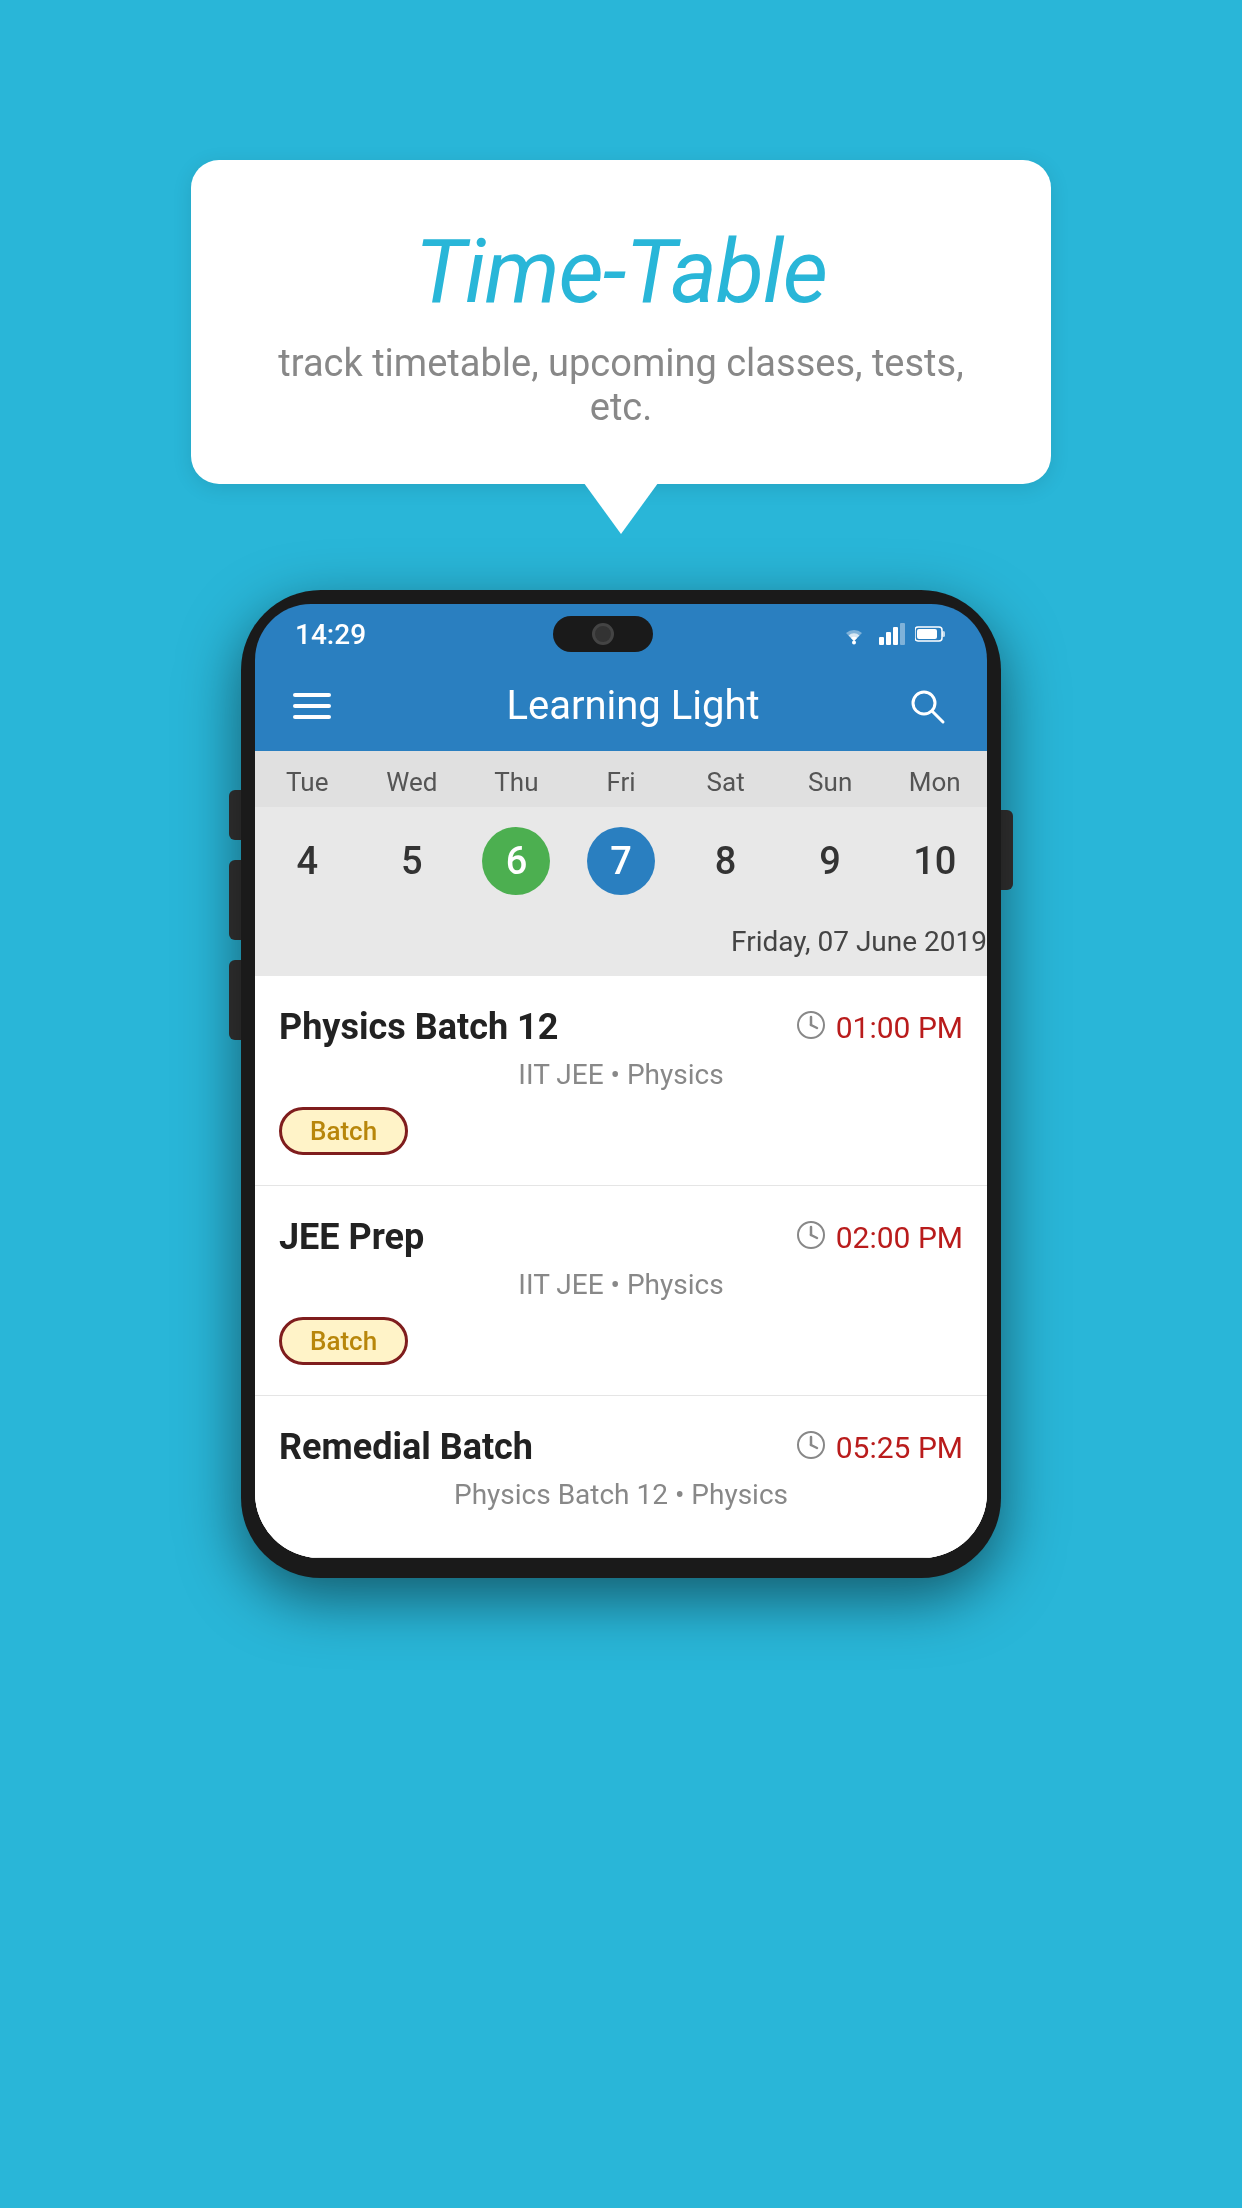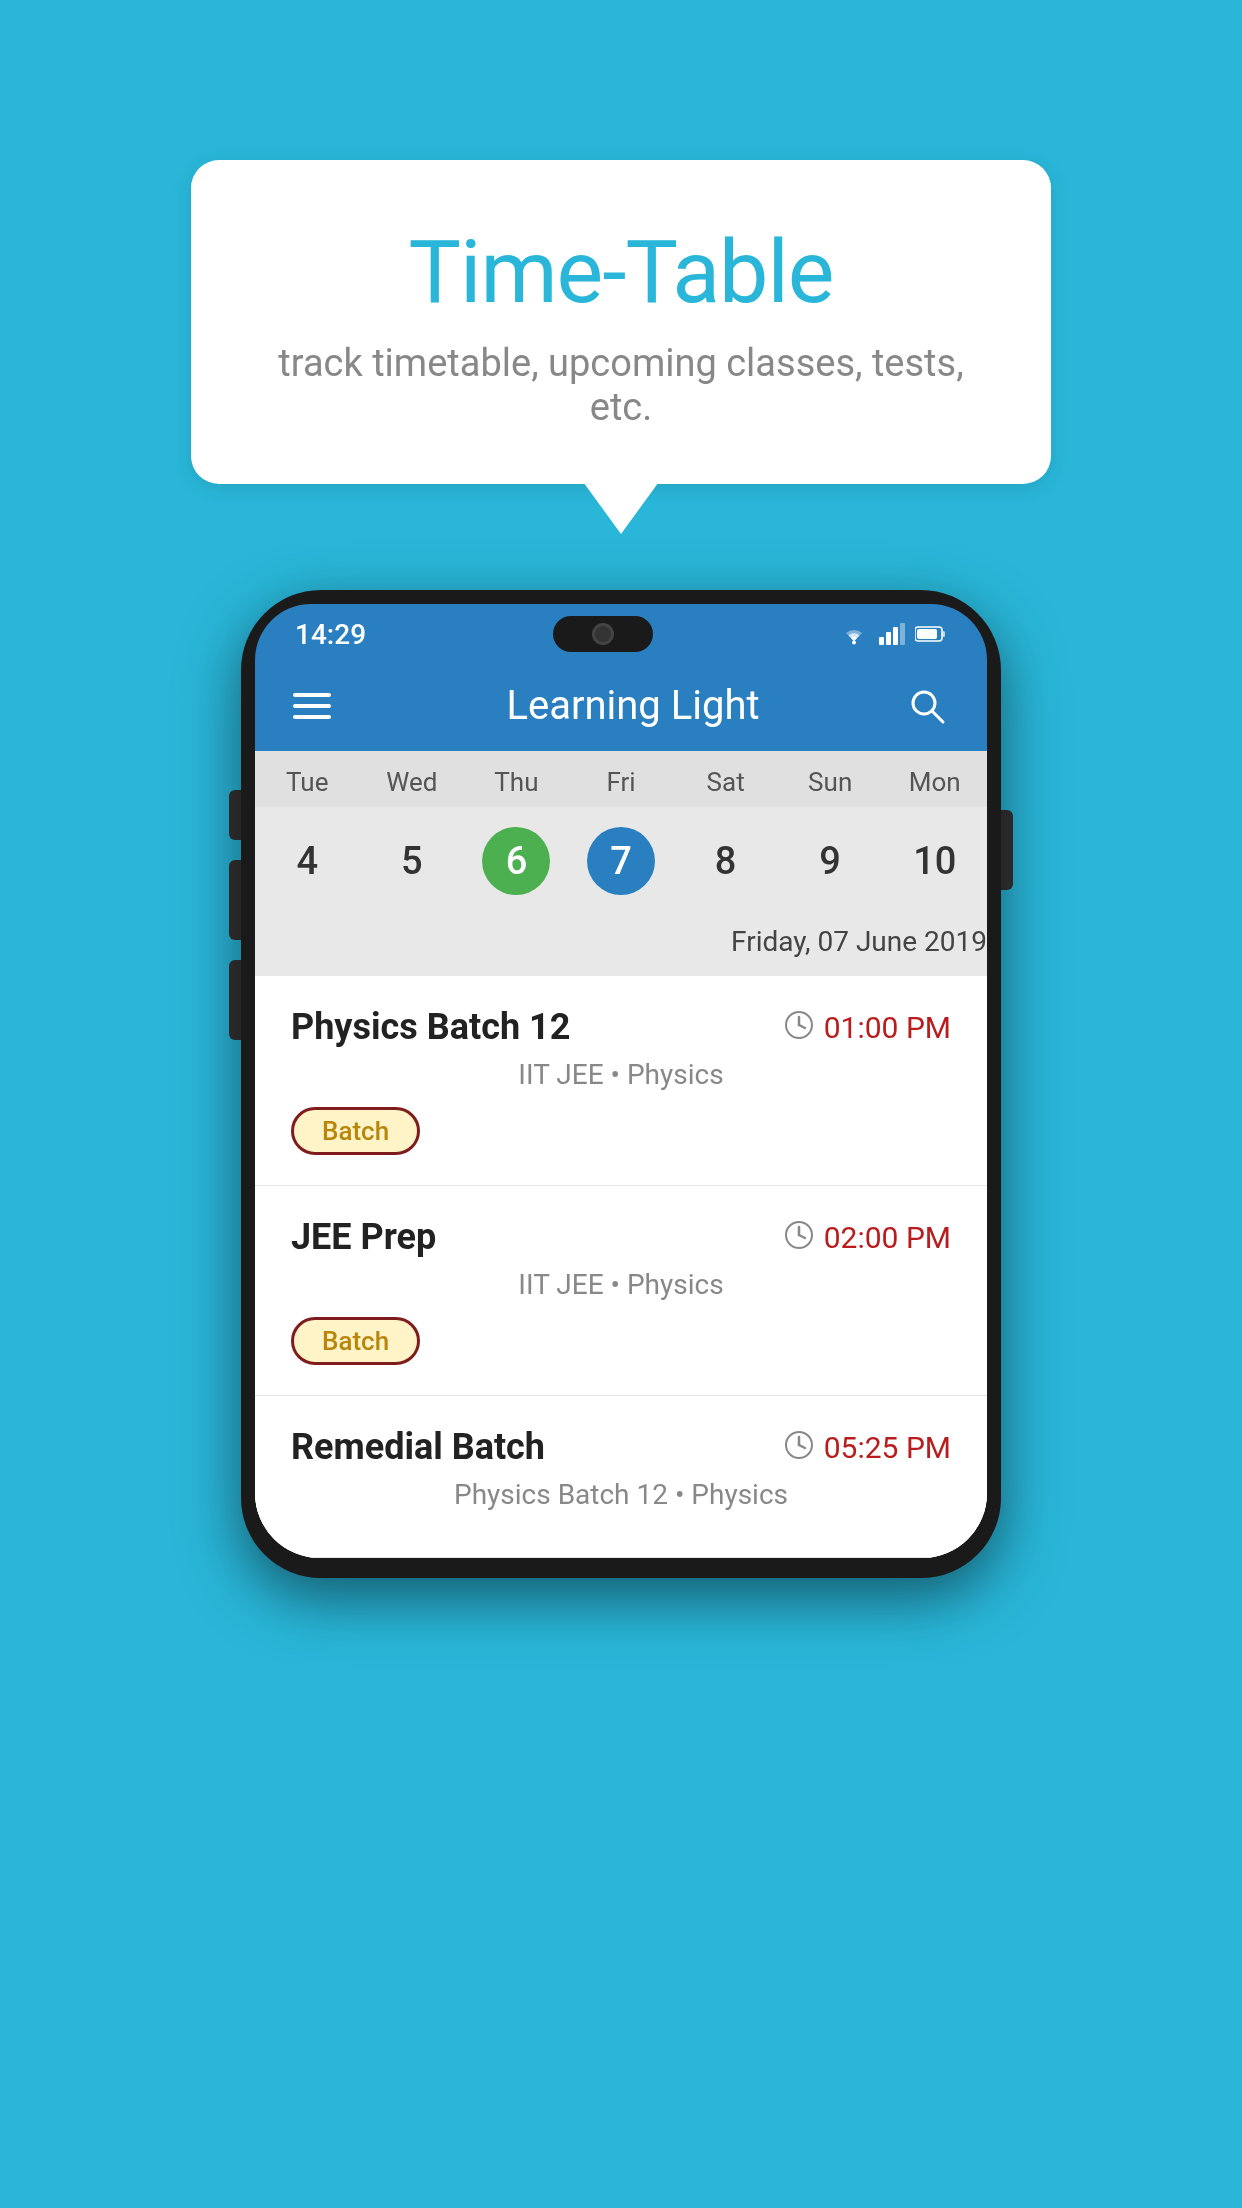--- a/index.html
+++ b/index.html
@@ -45,20 +45,21 @@
       border-right: 40px solid transparent;
       border-top: 55px solid #fff;
     }
 
     .speech-bubble .title {
       font-size: 88px;
       color: #29B6D8;
       font-weight: 400;
       letter-spacing: -1px;
       margin-bottom: 18px;
+      font-style: italic;
     }
 
     .speech-bubble .subtitle {
       font-size: 38px;
       color: #888;
       font-weight: 400;
     }
 
     
     .phone-wrapper {
@@ -227,21 +228,21 @@
       color: #444;
     }
 
     
     .schedule-list {
       background: #f5f5f5;
     }
 
     .schedule-item {
       background: #fff;
-      padding: 30px 36px;
+      padding: 30px 24px;
       border-bottom: 1px solid #e5e5e5;
     }
 
     .schedule-item-header {
       display: flex;
       align-items: center;
       justify-content: space-between;
       margin-bottom: 10px;
     }
 

